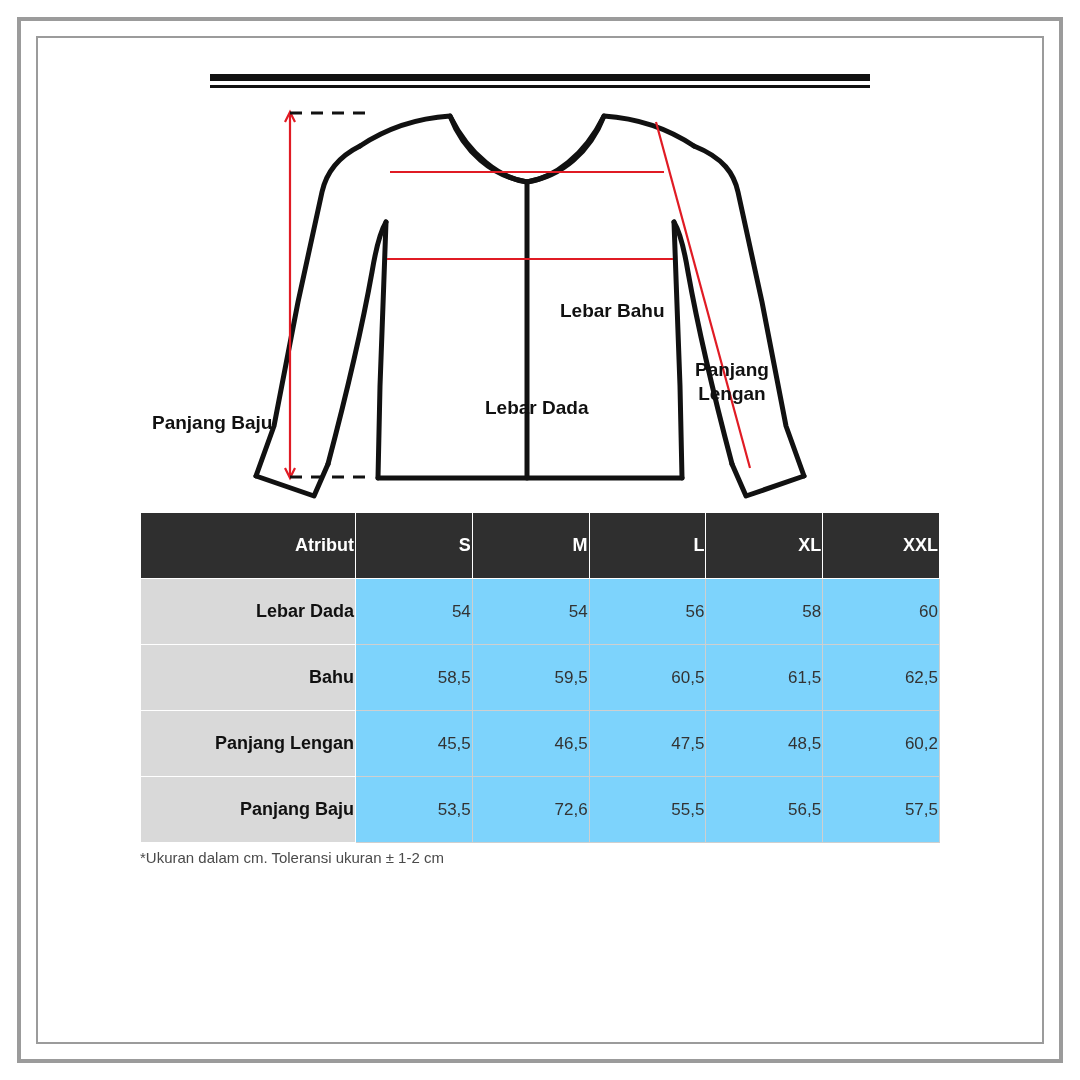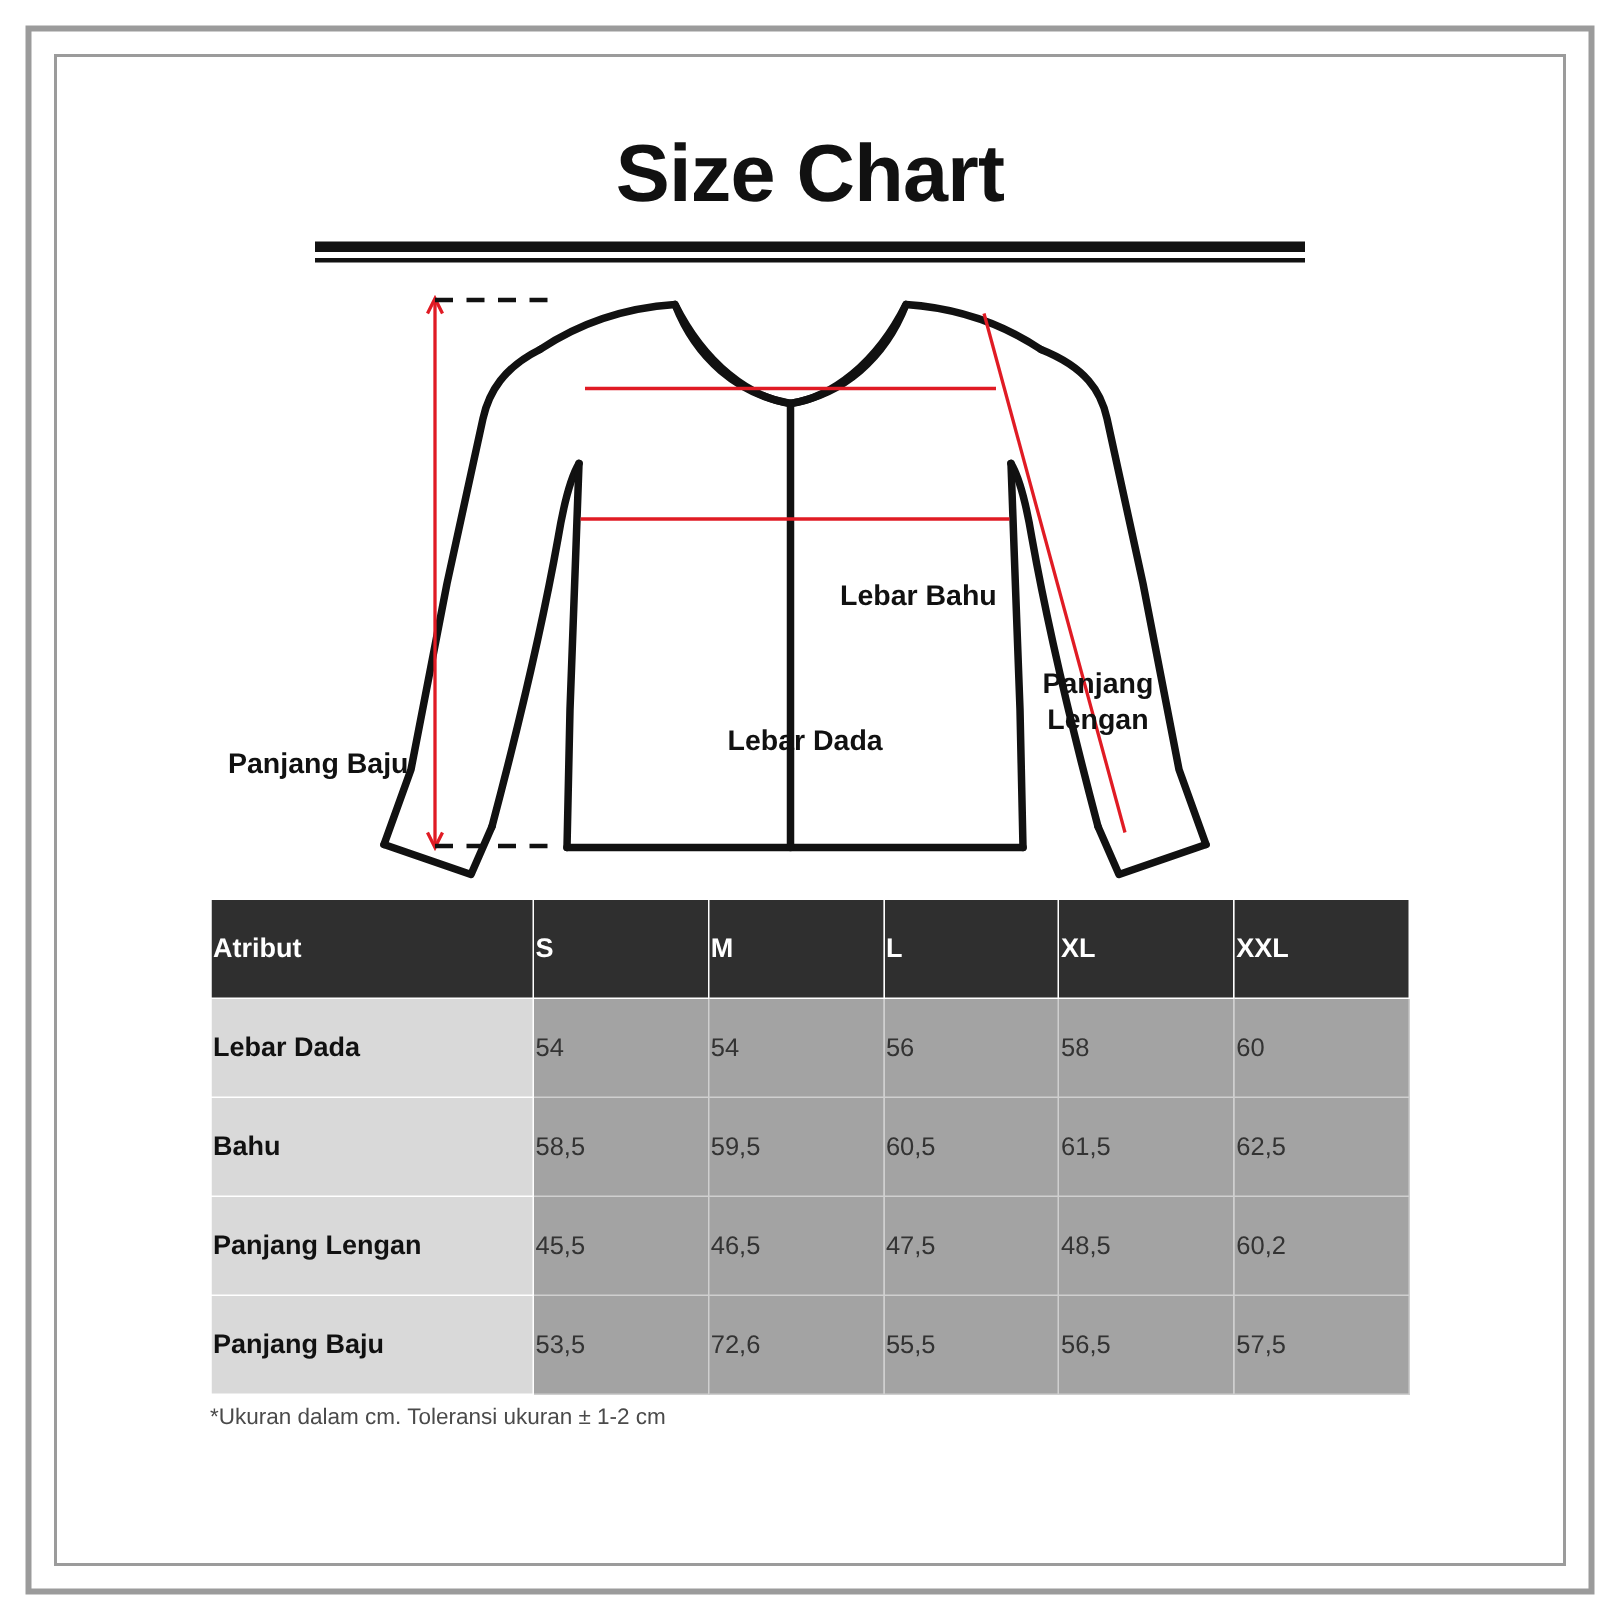--- a/index.html
+++ b/index.html
@@ -105,42 +105,42 @@
     padding-right: 8px;
   }
   table {
     border-collapse: collapse;
     width: 800px;
     margin: 0 auto;
     table-layout: fixed;
   }
   th, td {
     border: 1px solid #ffffff;
-    text-align: left;
+    text-align: right;
     height: 63px;
     font-size: 17px;
   }
   thead th {
     background: #2f2f2f;
     color: #ffffff;
     font-weight: bold;
     font-size: 18px;
   }
   thead th.attr-head {
     width: 212px;
   }
   tbody td.attr-cell {
     background: #d9d9d9;
     font-weight: bold;
     color: #111111;
     font-size: 18px;
     border: 1px solid #ffffff;
   }
   tbody td.val-cell {
-    background: #a3a3a3;
+    background: #7dd3fc;
     color: #333333;
     border: 1px solid #cfcfcf;
     font-weight: normal;
     font-size: 17px;
   }
   .footnote {
     width: 800px;
     margin: 6px auto 0 auto;
     font-size: 15px;
     color: #4a4a4a;
@@ -149,21 +149,20 @@
 </style>
 </head>
 <body>
 
 <div class="page">
   <div class="frame-outer"></div>
   <div class="frame-inner"></div>
 
   <div class="content">
 
-    <div class="title">Size Chart</div>
     <div class="title-rules">
       <div class="rule-thick"></div>
       <div class="rule-thin"></div>
     </div>
 
     <div class="illustration">
       <svg width="960" height="410" viewBox="0 0 960 410">
 
         <g fill="none" stroke="#111111" stroke-width="5" stroke-linejoin="round" stroke-linecap="round">
 

